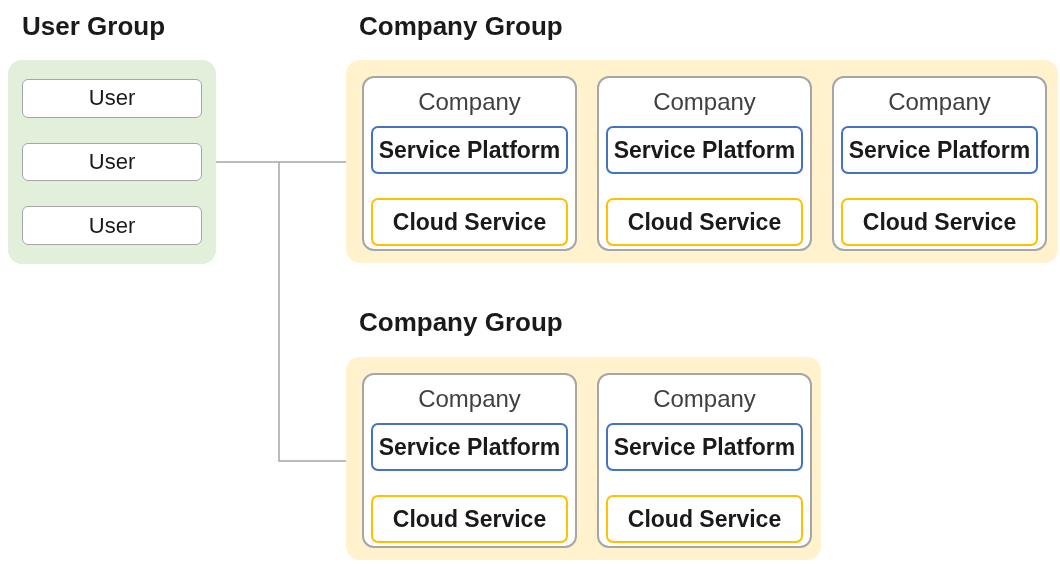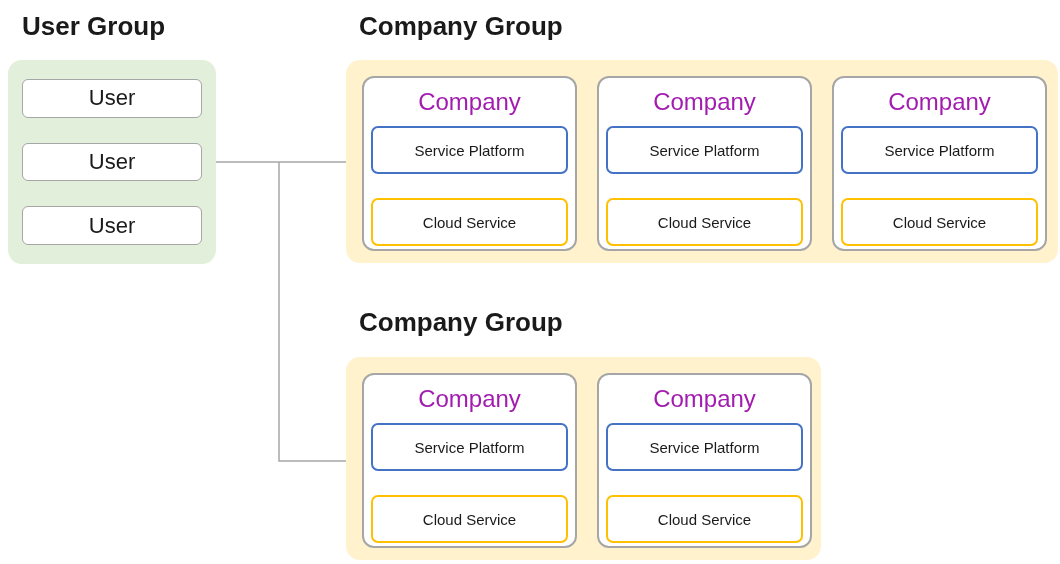--- a/index.html
+++ b/index.html
@@ -87,33 +87,33 @@
   .pos-1 { left: 16px; }
   .pos-2 { left: 251px; }
   .pos-3 { left: 486px; }
 
   .company-title {
     height: 48px;
     display: flex;
     align-items: center;
     justify-content: center;
     font-size: 24px;
-    color: #a21caf;
+    color: #404040;
   }
   .sub-box {
     width: 197px;
     height: 48px;
     background: #ffffff;
     border-radius: 7px;
     box-sizing: border-box;
     display: flex;
     align-items: center;
     justify-content: center;
-    font-size: 15px;
-    font-weight: normal;
+    font-size: 23px;
+    font-weight: bold;
     white-space: nowrap;
   }
   .sp { border: 2.5px solid #4472C4; }
   .cs { border: 2.5px solid #FFC000; margin-top: 24px; }
 </style>
 </head>
 <body>
 
 <div class="canvas">
 

